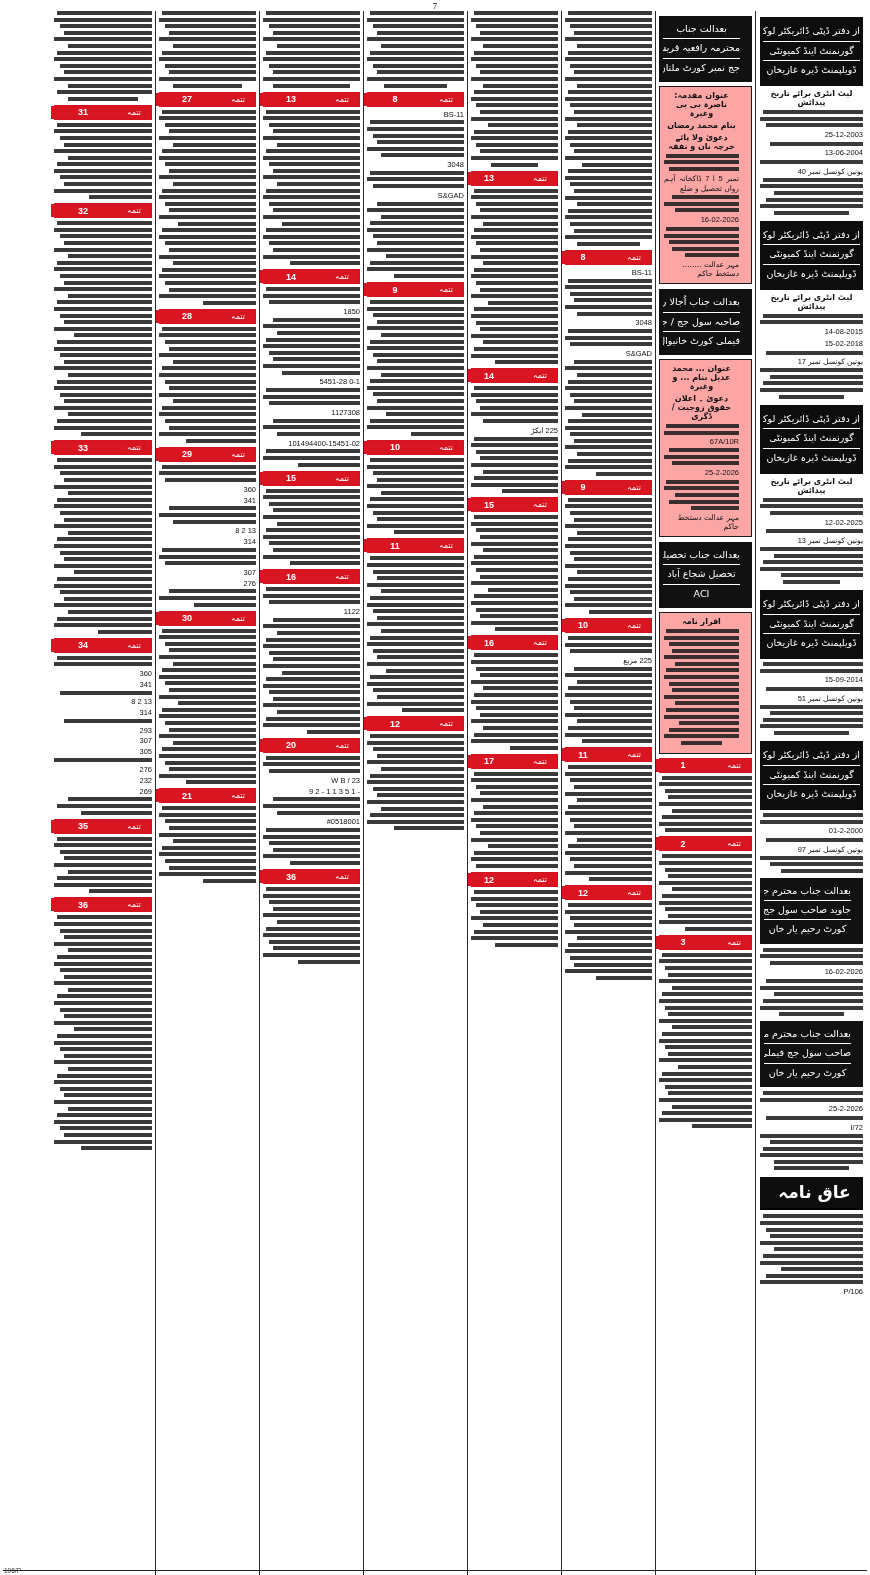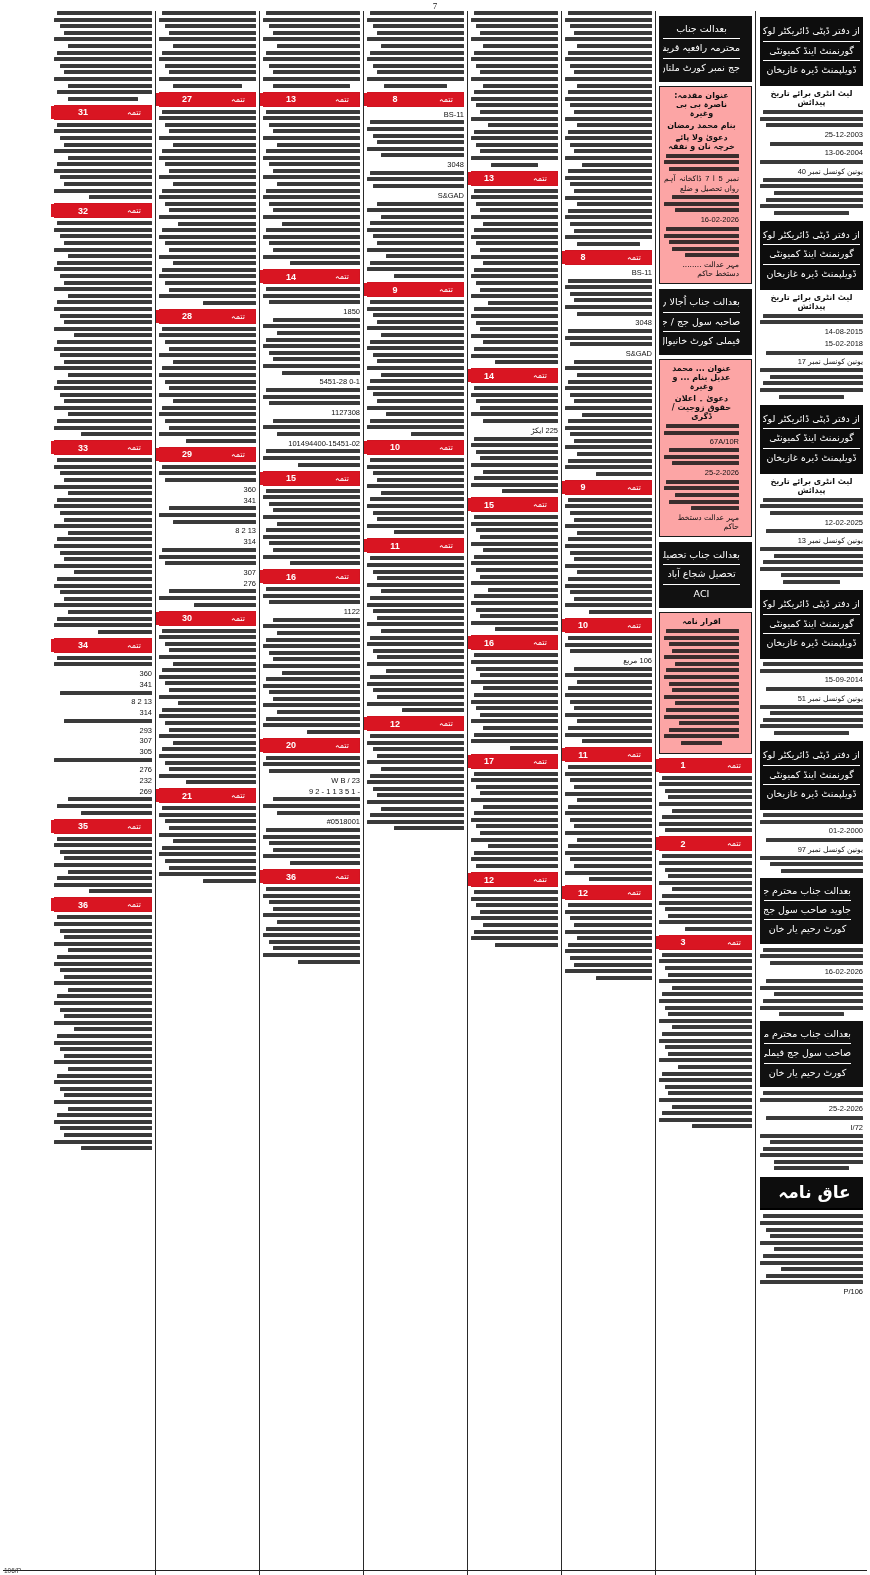--- a/index.html
+++ b/index.html
@@ -616,21 +616,21 @@
 
       <div class="cont-bar">
         <span class="cb-label">تتمہ</span>
         <span class="cb-gap"></span>
         <span class="cb-num">10</span>
       </div>
       <div class="urdu">
         <div class="ln w97"></div>
           <div class="ln w100"></div>
           <div class="ln w94"></div>
-        <div class="inline-code">106 مربع</div>
+        <div class="inline-code">225 مربع</div>
         <div class="ln w90"></div>
           <div class="ln w100"></div>
           <div class="ln w86"></div>
         <div class="ln w97"></div>
           <div class="ln w100"></div>
           <div class="ln w94"></div>
         <div class="ln w90"></div>
           <div class="ln w100"></div>
           <div class="ln w86"></div>
         <div class="ln w97"></div>

